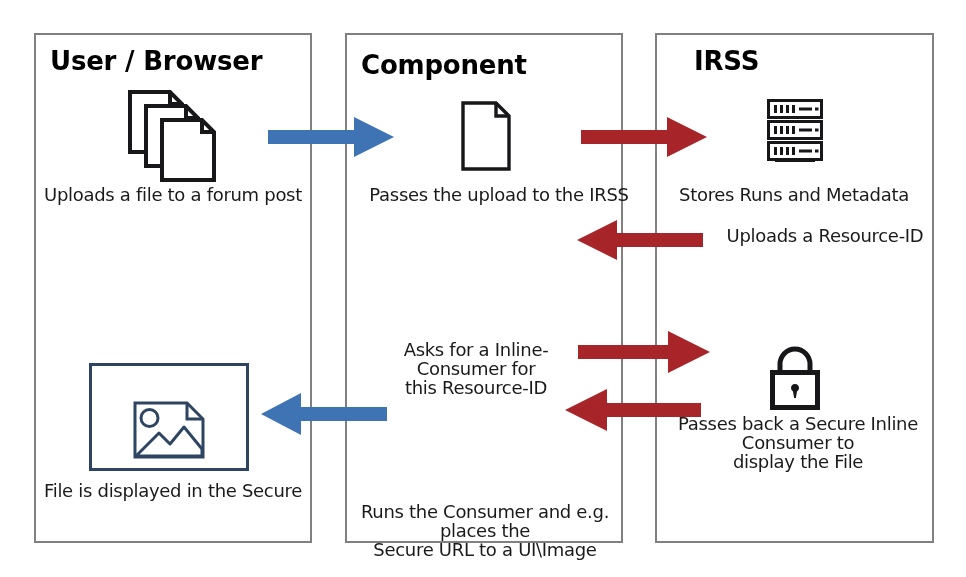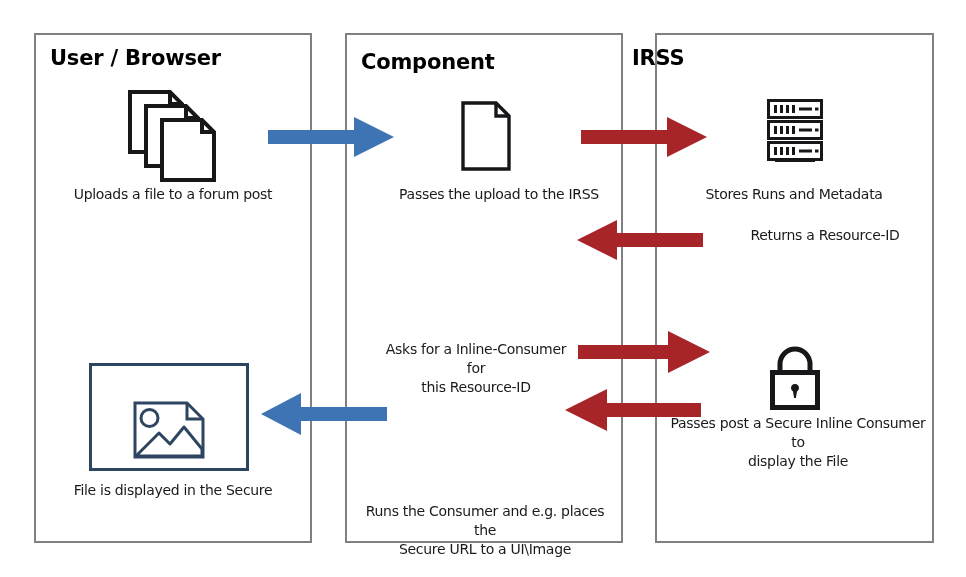--- a/index.html
+++ b/index.html
@@ -23,29 +23,29 @@
   .lane {
     position: absolute;
     border: 2px solid #808080;
     background: #ffffff;
     box-sizing: border-box;
   }
   .lane-title {
     position: absolute;
     font-family: "DejaVu Sans", sans-serif;
     font-weight: bold;
-    font-size: 21px;
+    font-size: 26px;
     color: #000000;
     letter-spacing: -0.2px;
     white-space: nowrap;
   }
   .caption {
     position: absolute;
     font-family: "DejaVu Sans", sans-serif;
-    font-size: 14px;
+    font-size: 18px;
     color: #1a1a1a;
     line-height: 17px;
     text-align: center;
     white-space: pre-line;
     letter-spacing: -0.3px;
   }
   .icon-wrap {
     position: absolute;
   }
   .arrow {
@@ -57,21 +57,21 @@
 <body>
 
 <div id="canvas">
 
   <div class="lane" style="left:34px; top:33px; width:278px; height:510px;"></div>
   <div class="lane" style="left:345px; top:33px; width:278px; height:510px;"></div>
   <div class="lane" style="left:655px; top:33px; width:279px; height:510px;"></div>
 
   <div class="lane-title" style="left:50px; top:46px;">User / Browser</div>
   <div class="lane-title" style="left:361px; top:50px;">Component</div>
-  <div class="lane-title" style="left:632px; top:46px;text-align:center;">IRSS</div>
+  <div class="lane-title" style="left:694px; top:46px;text-align:center;">IRSS</div>
 
   <div class="icon-wrap" style="left:126px; top:88px; width:96px; height:82px;">
     <svg width="96" height="82" viewBox="0 0 96 82">
 
       <path d="M4 4 H44 L56 16 V64 H4 Z" fill="#ffffff" stroke="#17171a" stroke-width="4"></path>
       <path d="M44 4 L44 16 L56 16" fill="none" stroke="#17171a" stroke-width="4"></path>
 
       <path d="M20 18 H60 L72 30 V78 H20 Z" fill="#ffffff" stroke="#17171a" stroke-width="4"></path>
       <path d="M60 18 L60 30 L72 30" fill="none" stroke="#17171a" stroke-width="4"></path>
 
@@ -118,35 +118,35 @@
         <rect x="26" y="49" width="3" height="8"></rect>
         <rect x="33" y="51.5" width="13" height="3"></rect>
         <rect x="49" y="51.5" width="3.5" height="3"></rect>
 
         <rect x="9" y="61.5" width="40" height="2.5"></rect>
       </g>
     </svg>
   </div>
   <div class="caption" style="left:657px; top:186px; width:274px;">Stores Runs and Metadata</div>
 
-  <div class="caption" style="left:700px; top:227px; width:250px;">Returns a Resource-ID</div>
+  <div class="caption" style="left:700px; top:227px; width:250px;">Uploads a Resource-ID</div>
 
 
   <div class="icon-wrap" style="left:768px; top:348px; width:54px; height:62px;">
     <svg width="54" height="62" viewBox="0 0 54 62">
       <path d="M12 24 V16 a15 15 0 0 1 30 0 V24" fill="none" stroke="#17171a" stroke-width="5"></path>
       <rect x="4.5" y="24.5" width="45" height="35" fill="#ffffff" stroke="#17171a" stroke-width="5"></rect>
       <path d="M27 36 c2.6 0 4 2 4 4 c0 1.6 -1 2.8 -2 3.4 L27.9 50 h-1.8 L25 43.4 c-1 -0.6 -2 -1.8 -2 -3.4 c0 -2 1.4 -4 4 -4 z" fill="#17171a"></path>
     </svg>
   </div>
 
   <div class="caption" style="left:378px; top:340px; width:196px; line-height:19px;">Asks for a Inline-Consumer for
 this Resource-ID</div>
 
-  <div class="caption" style="left:666px; top:414px; width:264px; line-height:19px;">Passes post a Secure Inline Consumer to
+  <div class="caption" style="left:666px; top:414px; width:264px; line-height:19px;">Passes back a Secure Inline Consumer to
 display the File</div>
 
   <div class="icon-wrap" style="left:89px; top:363px; width:160px; height:108px;">
     <svg width="160" height="108" viewBox="0 0 160 108">
       <rect x="1.5" y="1.5" width="157" height="105" fill="#ffffff" stroke="#2E4562" stroke-width="3"></rect>
       <path d="M46 40 H98 L114 56 V94 H46 Z" fill="#ffffff" stroke="#2E4562" stroke-width="3"></path>
       <path d="M98 40 L98 56 L114 56" fill="none" stroke="#2E4562" stroke-width="3"></path>
       <circle cx="60.5" cy="55" r="8.5" fill="#ffffff" stroke="#2E4562" stroke-width="3"></circle>
       <path d="M47 93 L70 70 L81 81 L95 64 L113 86 L113 93 Z" fill="#ffffff" stroke="#2E4562" stroke-width="3" stroke-linejoin="round"></path>
     </svg>

